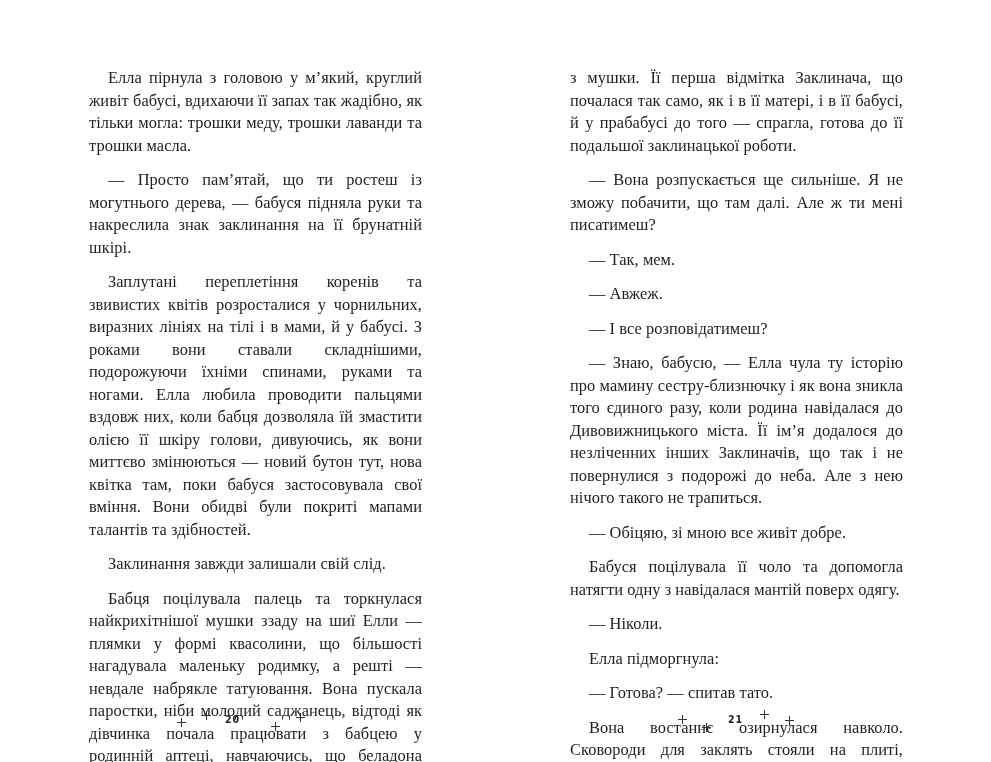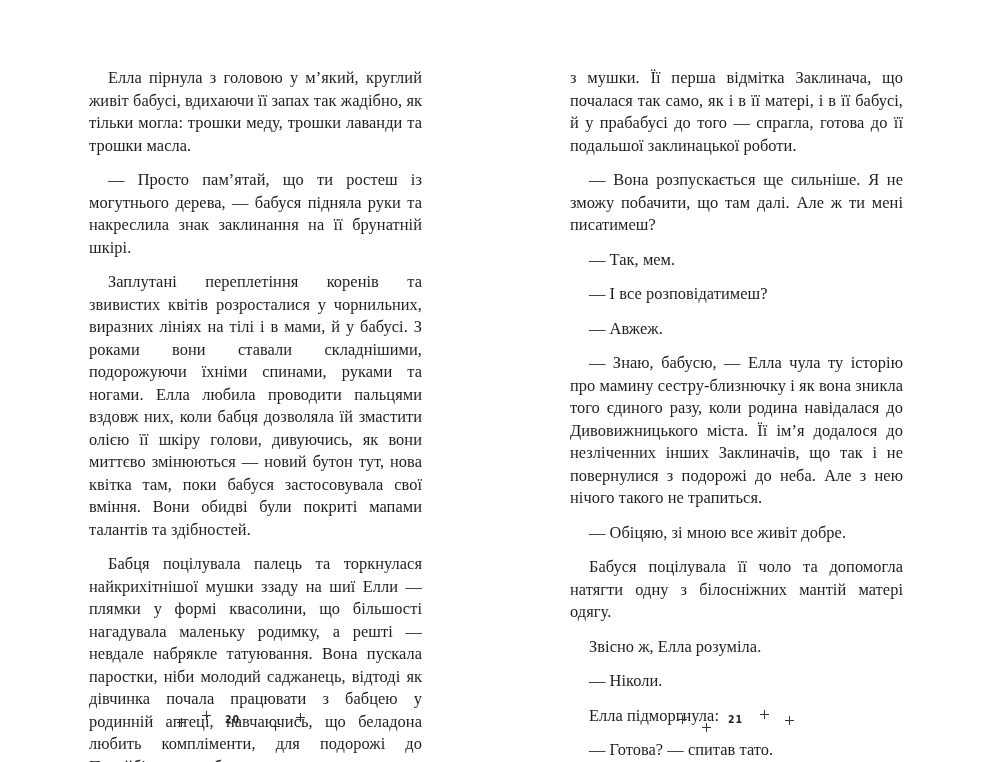--- a/index.html
+++ b/index.html
@@ -68,43 +68,43 @@
   .star::after { left: 0; top: 4px; width: 9px; height: 1px; }
 </style>
 </head>
 <body>
 
 <div id="page-left" class="page">
   <div class="text">
     <p>Елла пірнула з головою у м’який, круглий живіт бабусі, вдихаючи її запах так жадібно, як тільки могла: трошки меду, трошки лаванди та трошки масла.</p>
     <p>— Просто пам’ятай, що ти ростеш із могутнього дерева, — бабуся підняла руки та накреслила знак заклинання на її брунатній шкірі.</p>
     <p>Заплутані переплетіння коренів та звивистих кві­тів розросталися у чорнильних, виразних лініях на тілі і в мами, й у бабусі. З роками вони ставали складнішими, подорожуючи їхніми спинами, руками та ногами. Елла любила проводити пальцями вздовж них, коли бабця дозволяла їй змастити олією її шкіру голови, дивуючись, як вони миттєво змінюються — новий бутон тут, нова квітка там, поки бабуся застосо­вувала свої вміння. Вони обидві були покриті мапами талантів та здібностей.</p>
+    <p>Заклинання завжди залишали свій слід.</p>
     <p class="lastline-justify">Бабця поцілувала палець та торкнулася найкрихіт­нішої мушки ззаду на шиї Елли — плямки у формі ква­солини, що більшості нагадувала маленьку родимку, а решті — невдале набрякле татуювання. Вона пускала паростки, ніби молодий саджанець, відтоді як дів­чинка почала працювати з бабцею у родинній аптеці, навчаючись, що беладона любить компліменти, для подорожі до Потойбіччя треба покласти монетки у черевички, а на сковороду для заклять найкраще додавати сутінковий зоряний пил. Плямка залиша­лася незмінною так довго, аж поки не розтріснулася, як біб: тонка лінія, схожа на розчерк пера, виростала</p>
   </div>
 </div>
 
 <div id="folio-left" class="folio">
   <span class="star" style="left:2px;top:12px;"></span>
   <span class="star" style="left:27px;top:5px;"></span>
   <span class="num" style="left:50px;">20</span>
   <span class="star" style="left:96px;top:16px;"></span>
   <span class="star" style="left:121px;top:7px;"></span>
 </div>
 
 <div id="page-right" class="page">
   <div class="text">
     <p class="noindent">з мушки. Її перша відмітка Заклинача, що почалася так само, як і в її матері, і в її бабусі, й у прабабусі до того — спрагла, готова до її подальшої заклинаць­кої роботи.</p>
     <p>— Вона розпускається ще сильніше. Я не зможу побачити, що там далі. Але ж ти мені писатимеш?</p>
     <p>— Так, мем.</p>
+    <p>— Авжеж.</p>
     <p>— І все розповідатимеш?</p>
-    <p>— Авжеж.</p>
     <p>— Знаю, бабусю, — Елла чула ту історію про мамину сестру-близнючку і як вона зникла того єди­ного разу, коли родина навідалася до Дивовижниць­кого міста. Її ім’я додалося до незліченних інших Заклиначів, що так і не повернулися з подорожі до неба. Але з нею нічого такого не трапиться.</p>
     <p>— Обіцяю, зі мною все живіт добре.</p>
-    <p>Бабуся поцілувала її чоло та допомогла натягти одну з білосніжних мантій матері одягу.</p>
-    <p>Звісно ж, Елла розуміла.</p>
+    <p>Бабуся поцілувала її чоло та допомогла натягти одну з навідалася мантій поверх одягу.</p>
     <p>— Ніколи.</p>
     <p>Елла підморгнула:</p>
     <p>— Готова? — спитав тато.</p>
     <p class="lastline-justify">Вона востаннє озирнулася навколо. Сковороди для заклять стояли на плиті, родинний вівтар відсвічував</p>
   </div>
 </div>
 
 <div id="folio-right" class="folio">
   <span class="star" style="left:10px;top:9px;"></span>
   <span class="star" style="left:34px;top:17px;"></span>

